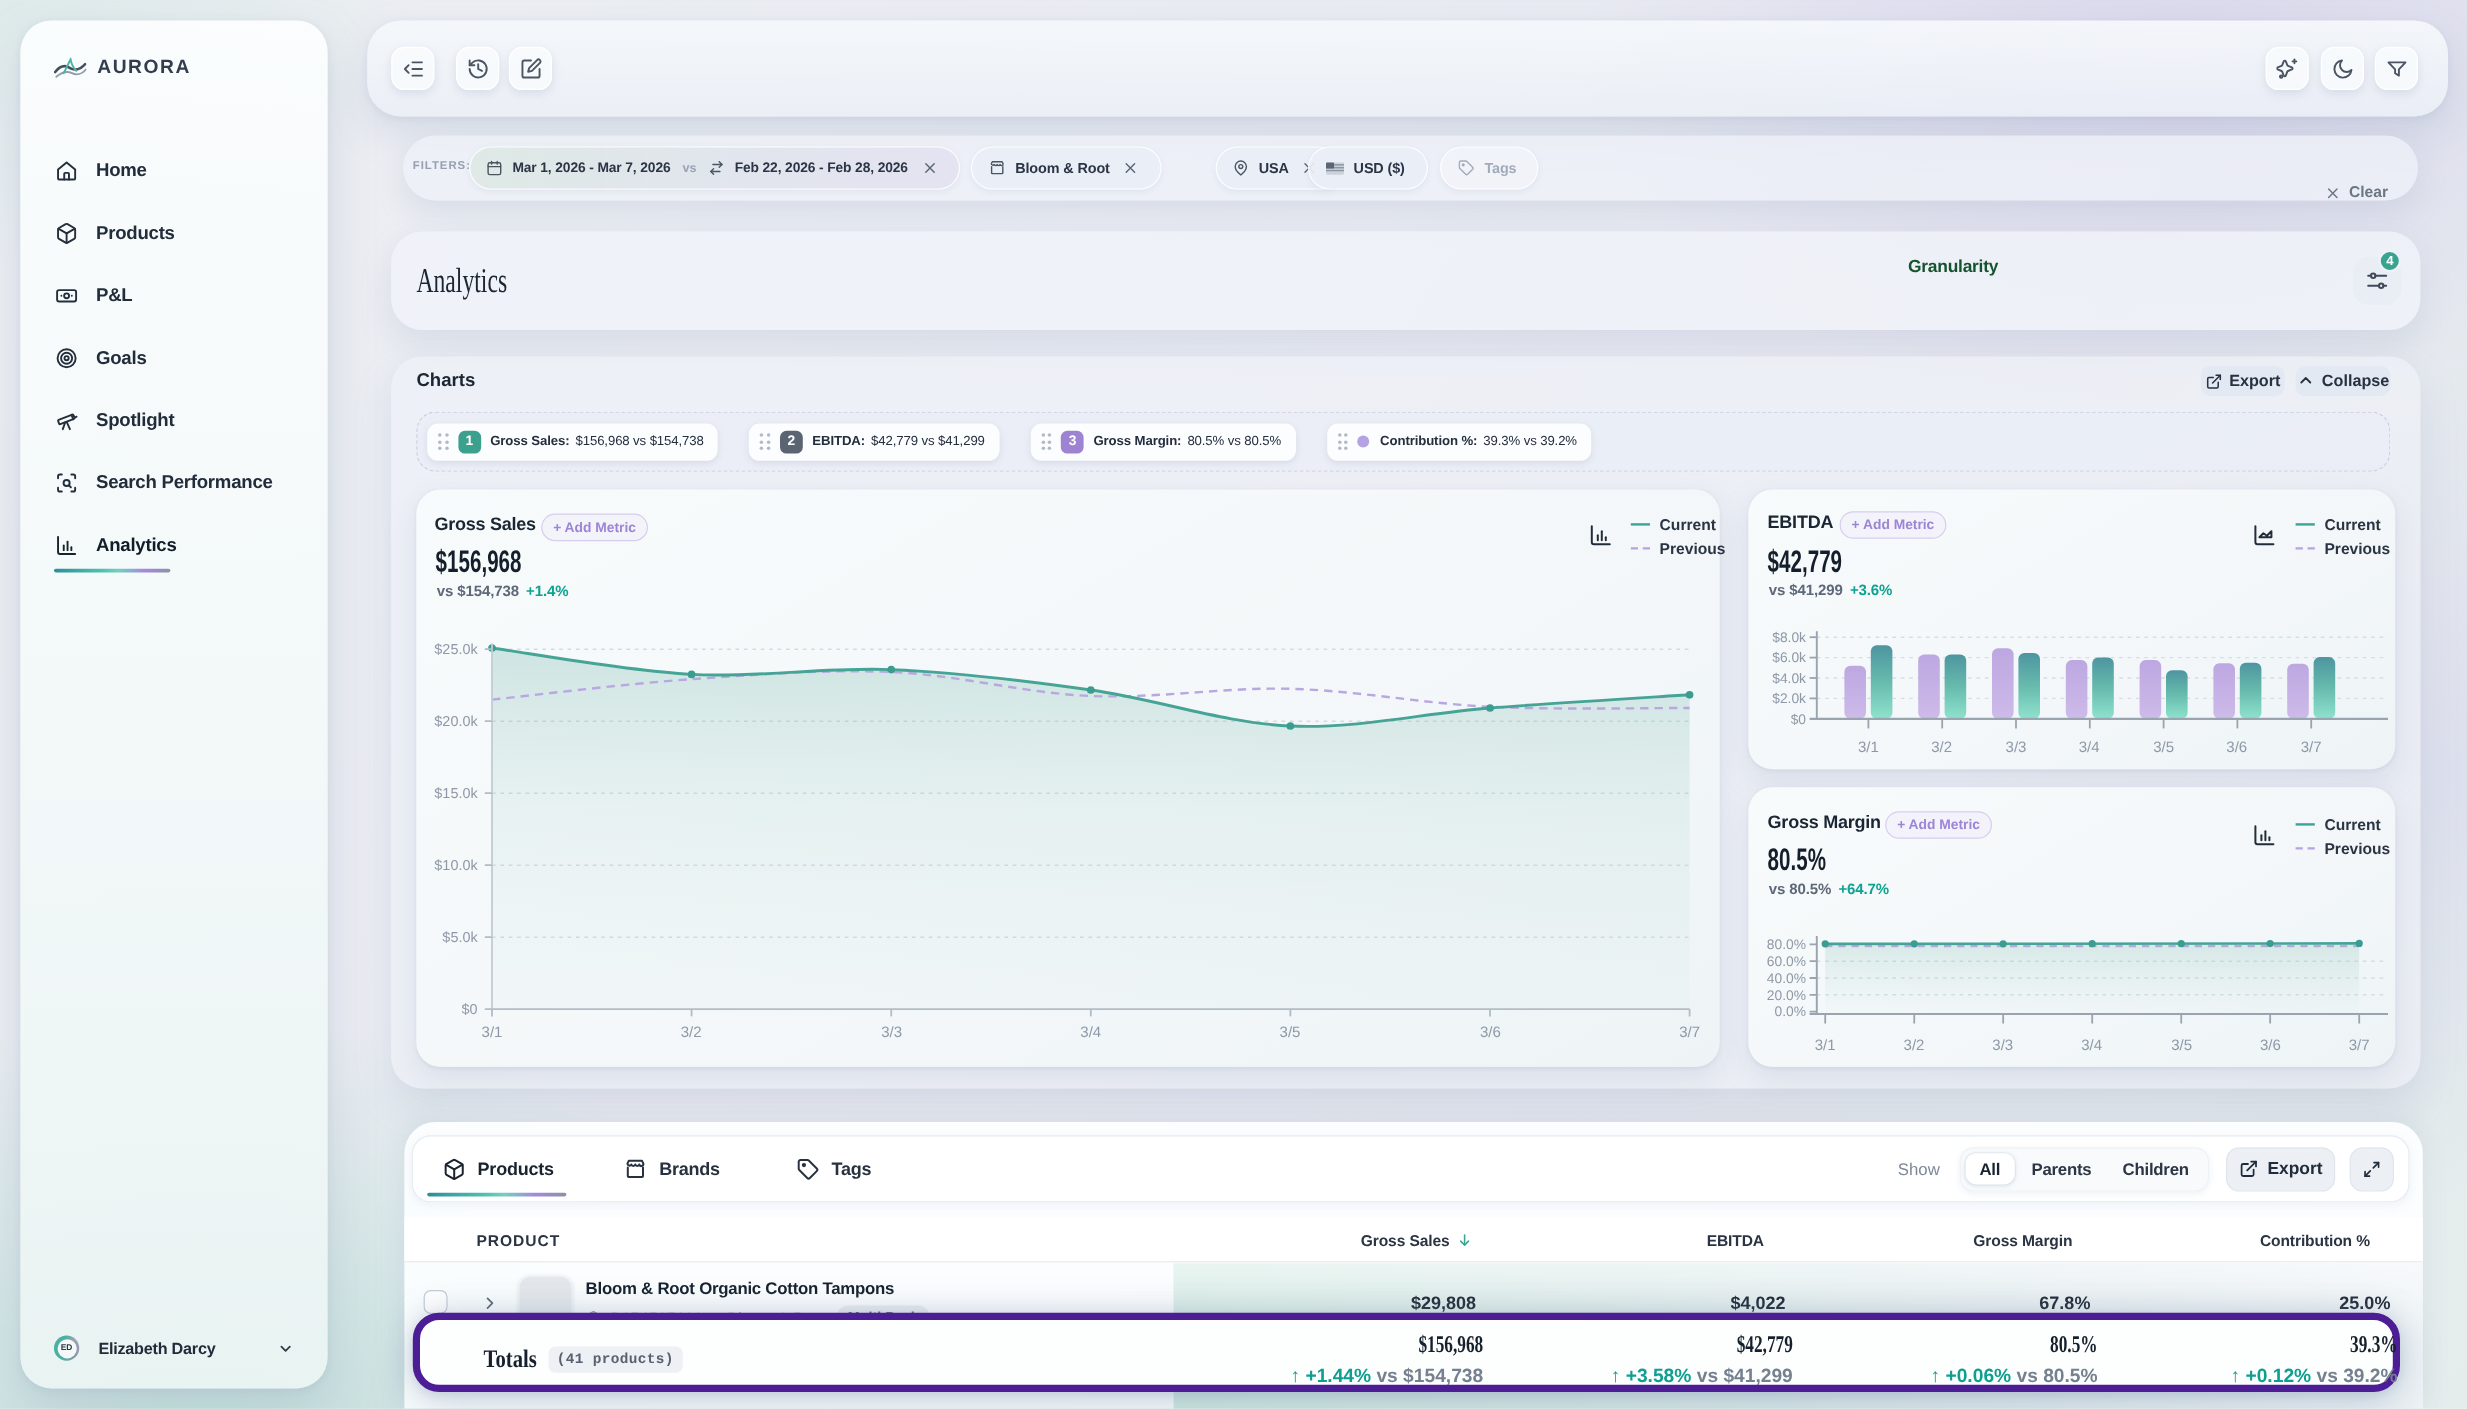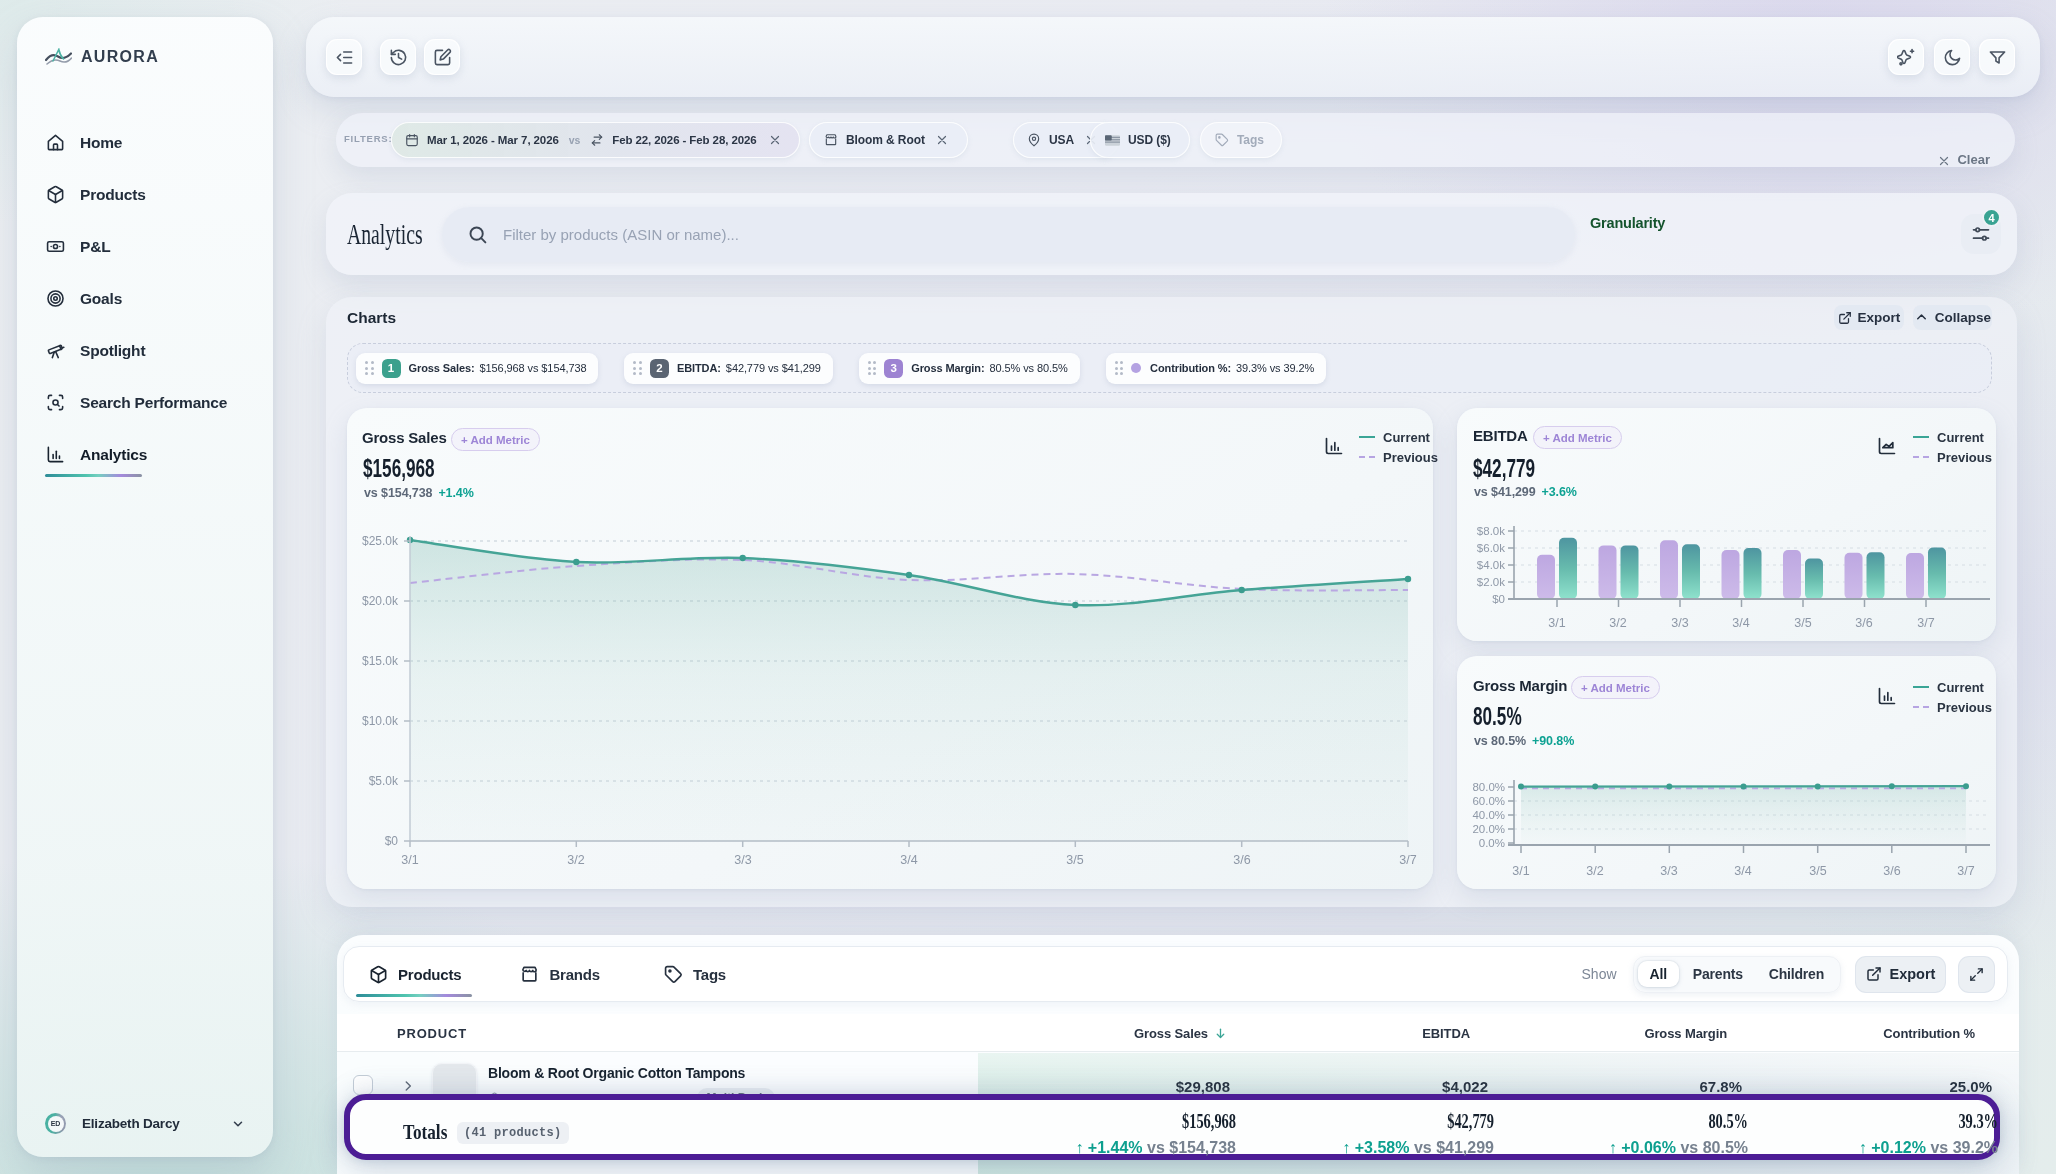--- a/index.html
+++ b/index.html
@@ -352,27 +352,20 @@
   <div style="position:absolute; right:25px; top:0; height:100%; display:flex; align-items:flex-end; gap:7px; color:#6b7685; font-size:13px; font-weight:600;">
     <svg width="12" height="12" viewBox="0 0 24 24" fill="none" stroke="currentColor" stroke-width="2.4" stroke-linecap="round">
         <path d="M5 5 L19 19 M19 5 L5 19"></path>
       </svg>
     Clear
   </div>
 </div>
 
 <div id="abar" class="abs">
   <h1>Analytics</h1>
-  <div id="search">
-    <svg style="margin-left:25px;" width="21" height="21" viewBox="0 0 24 24" fill="none" stroke="#3c4654" stroke-width="2.2" stroke-linecap="round">
-        <circle cx="11" cy="11" r="7"></circle>
-        <path d="M16.5 16.5 L21 21"></path>
-      </svg>
-    <span style="margin-left:15px;">Filter by products (ASIN or name)...</span>
-  </div>
   <div id="gran">Granularity</div>
   <div id="fbtn">
     <svg width="20" height="20" viewBox="0 0 24 24" fill="none" stroke="currentColor" stroke-width="2" stroke-linecap="round">
         <path d="M21 7 H10"></path>
         <path d="M6 7 H3"></path>
         <circle cx="8" cy="7" r="2.2"></circle>
         <path d="M3 17 h11"></path>
         <path d="M18 17 h3"></path>
         <circle cx="16" cy="17" r="2.2"></circle>
       </svg>
@@ -603,21 +596,21 @@
           <text x="407" y="219">3/6</text>
           <text x="469" y="219">3/7</text>
       </g>
     </svg>
   </div>
 
   <div class="card" style="left:1131px; top:359px; width:539px; height:233px;">
     <div class="ctitle" style="left:16px; top:21px;">Gross Margin</div>
     <div class="addmetric" style="left:114px; top:20px;">+ Add Metric</div>
     <div class="bignum" style="left:16px; top:45px;">80.5%</div>
-    <div class="vsline" style="left:17px; top:78px;">vs 80.5%<b>+90.8%</b></div>
+    <div class="vsline" style="left:17px; top:78px;">vs 80.5%<b>+64.7%</b></div>
     <svg style="position:absolute; left:420px; top:30px;" width="20" height="20" viewBox="0 0 24 24" fill="none" stroke="#222d3b" stroke-width="2" stroke-linecap="round" stroke-linejoin="round">
         <path d="M3 3 v16 a2 2 0 0 0 2 2 h16"></path>
         <path d="M9 17 v-5"></path>
         <path d="M13 17 V8"></path>
         <path d="M17 17 v-3"></path>
       </svg>
     <div class="legend" style="left:456px; top:21px;">
         <div class="lrow"><span class="sw"></span>Current</div>
         <div class="lrow"><span class="swd"></span>Previous</div>
       </div>

